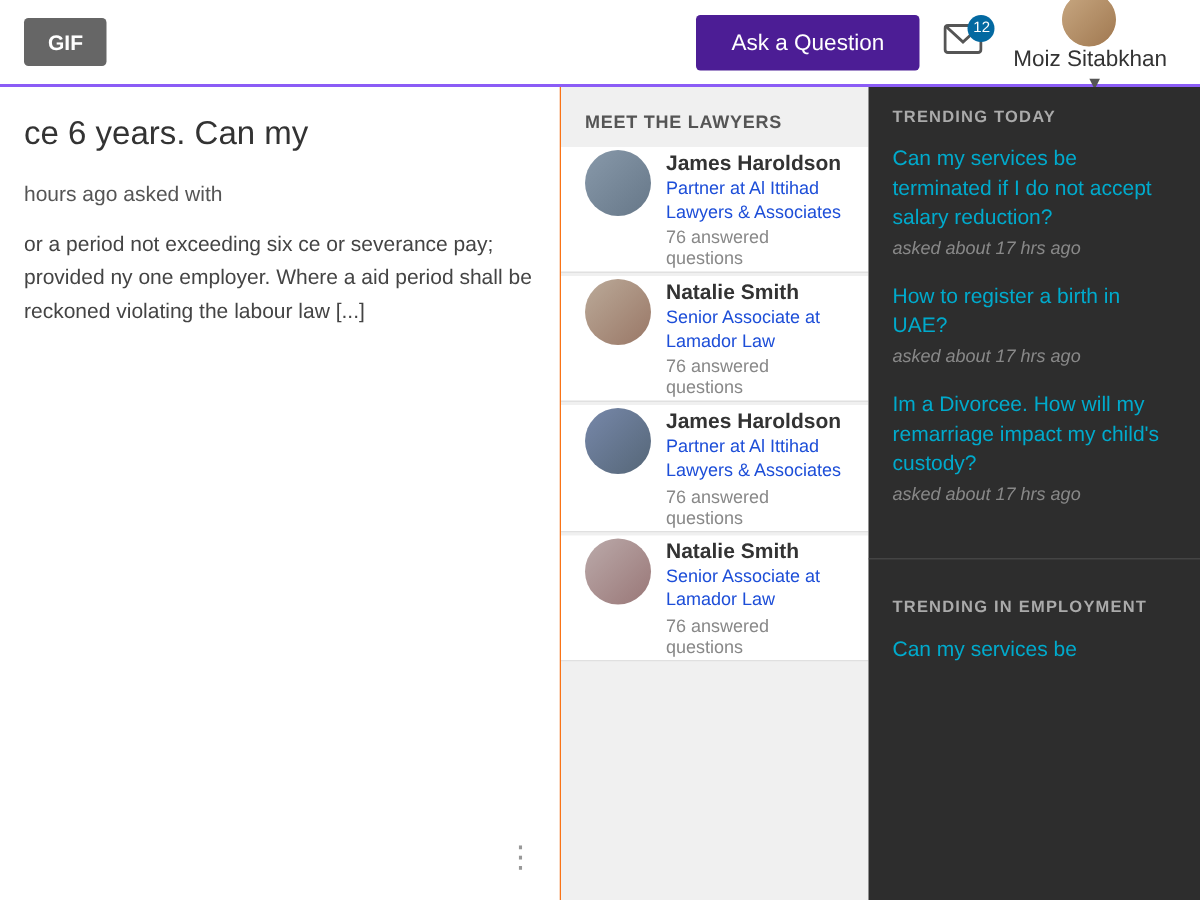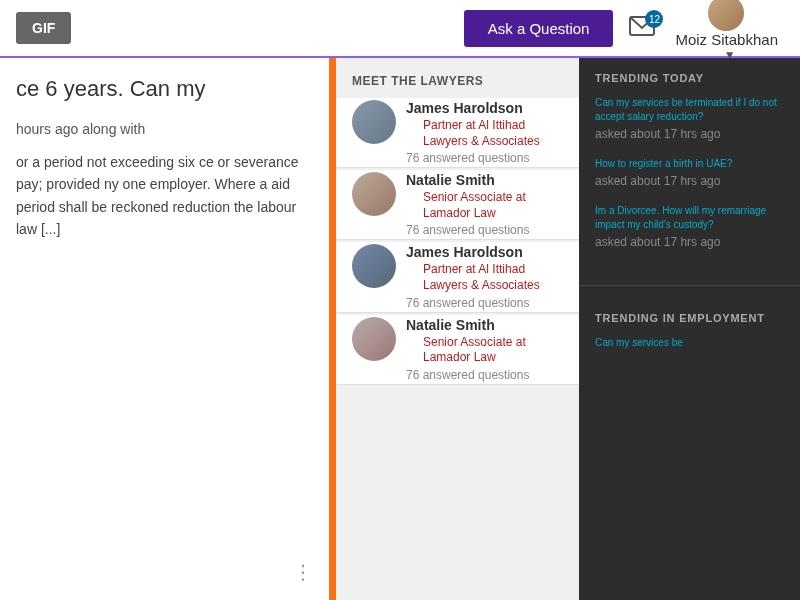--- a/index.html
+++ b/index.html
@@ -118,23 +118,23 @@
       position: absolute;
       bottom: 16px;
       right: 16px;
       font-size: 20px;
       color: #999;
       cursor: pointer;
     }
 
     
     .middle-panel {
-      width: 250px;
+      width: 206px;
       background: #f0f0f0;
-      border-left: 7px solid #f97316;
+      border-left: 1px solid #f97316;
       overflow-y: auto;
       flex-shrink: 0;
     }
     .panel-title {
       font-size: 12px;
       font-weight: bold;
       color: #555;
       padding: 16px 16px 10px;
       letter-spacing: 0.5px;
       text-transform: uppercase;
@@ -154,48 +154,48 @@
       flex-shrink: 0;
       margin-right: 10px;
       overflow: hidden;
     }
     .lawyer-avatar.male1 { background: linear-gradient(135deg, #8899aa, #667788); }
     .lawyer-avatar.female1 { background: linear-gradient(135deg, #bbaa99, #997766); }
     .lawyer-avatar.male2 { background: linear-gradient(135deg, #7788aa, #556677); }
     .lawyer-avatar.female2 { background: linear-gradient(135deg, #bbaaaa, #997777); }
     .lawyer-info { flex: 1; }
     .lawyer-name { font-size: 14px; font-weight: bold; color: #333; margin-bottom: 2px; }
-    .lawyer-title { font-size: 12px; color: #b91c1c; margin-bottom: 2px; line-height: 1.3; margin-left: 17px; }
+    .lawyer-title { font-size: 12px; color: #1d4ed8; margin-bottom: 2px; line-height: 1.3; }
     .lawyer-questions { font-size: 12px; color: #888; }
 
     
     .right-panel {
       width: 221px;
       background: #2d2d2d;
       overflow-y: auto;
       flex-shrink: 0;
     }
     .trending-section { padding: 14px 16px; }
     .trending-title {
       font-size: 11px;
       font-weight: bold;
       color: #aaa;
       letter-spacing: 0.8px;
       text-transform: uppercase;
       margin-bottom: 12px;
     }
     .trending-item { margin-bottom: 16px; }
     .trending-question {
-      font-size: 10px;
+      font-size: 14px;
       color: #00aacc;
       line-height: 1.4;
       cursor: pointer;
       margin-bottom: 3px;
     }
-    .trending-time { font-size: 12px; color: #888; }
+    .trending-time { font-size: 12px; color: #888; font-style: italic; }
     .trending-divider {
       border: none;
       border-top: 1px solid #444;
       margin: 6px 0 12px;
     }
   </style>
 </head>
 <body>
 
 <header class="header">
@@ -215,26 +215,26 @@
     </div>
     <span class="user-name">Moiz Sitabkhan</span>
     <span class="dropdown-arrow">▼</span>
   </div>
 </header>
 
 <div class="main-content">
 
   <div class="left-panel">
     <div class="article-text">ce 6 years. Can my</div>
-    <div class="article-subtext">hours ago along with</div>
+    <div class="article-subtext">hours ago asked with</div>
     <div class="article-body">or a period not exceeding six
 ce or severance pay; provided
 ny one employer. Where a
 aid period shall be reckoned
-reduction the labour law [...]</div>
+violating the labour law [...]</div>
     <div class="more-options">⋮</div>
   </div>
 
   <div class="middle-panel">
     <div class="panel-title">MEET THE LAWYERS</div>
     <div id="lawyers-list">
         <div class="lawyer-item">
       <div class="lawyer-avatar male1"></div>
       <div class="lawyer-info">
         <div class="lawyer-name">James Haroldson</div>

